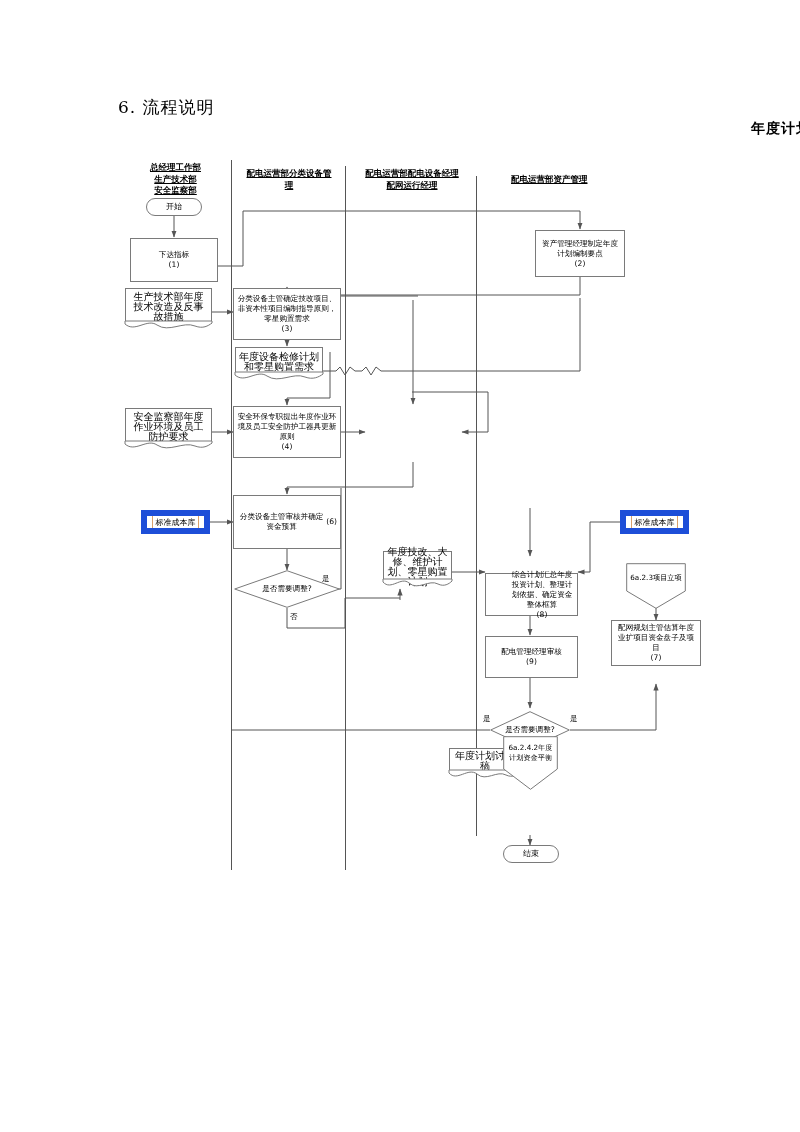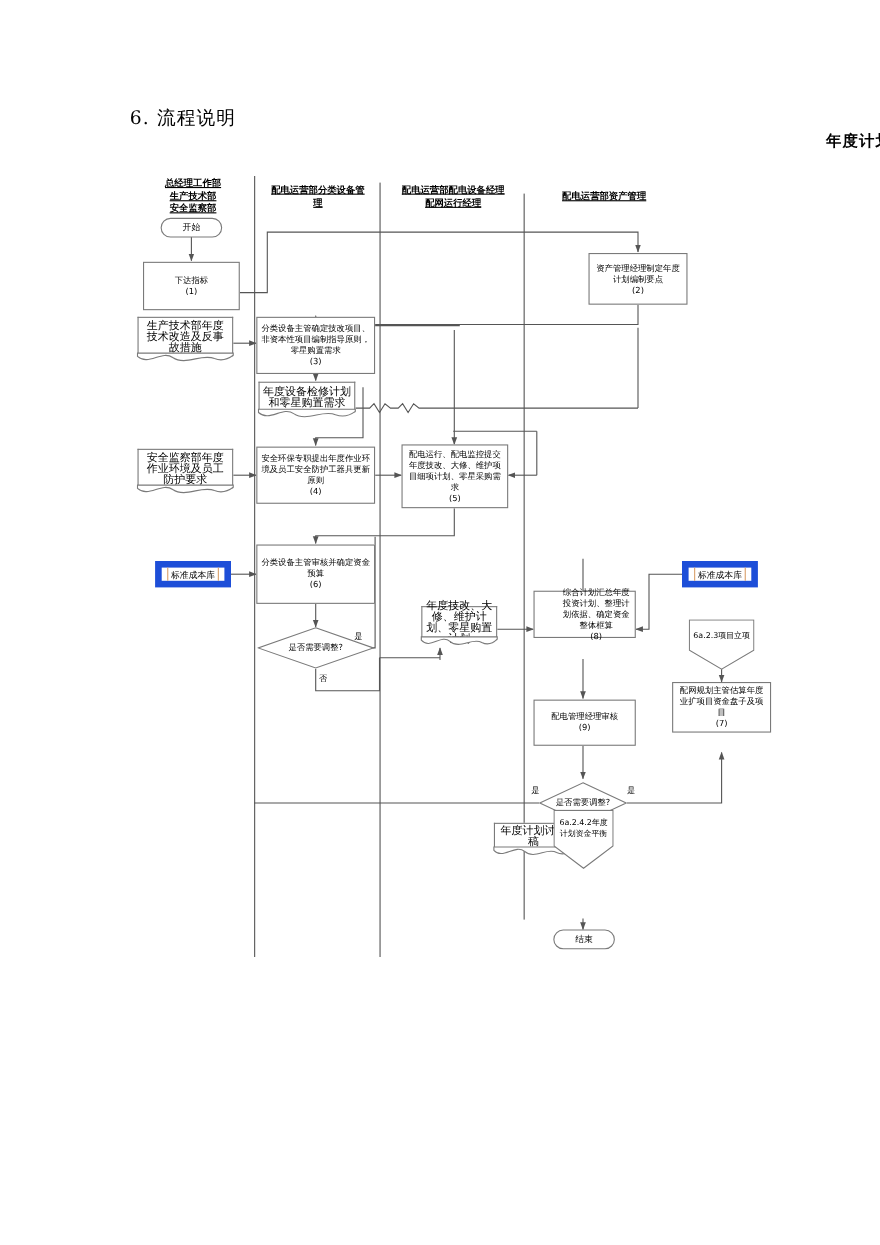--- a/index.html
+++ b/index.html
@@ -232,30 +232,26 @@
     <svg class="wave" viewBox="0 0 87 12" preserveAspectRatio="none">
       <path d="M0,0 L0,3 C10,12 22,-3 32,4 C44,12 58,0 70,5 C78,8 83,5 87,2 L87,0 Z"></path>
     </svg>
   </div>
 
   <div class="node proc" style="left:233px;top:406px;width:108px;height:52px;flex-direction:column;">
     <span>安全环保专职提出年度作业环境及员工安全防护工器具更新原则</span>
     <span>(4)</span>
   </div>
 
-  <div class="node proc" style="left:365px;top:404px;width:97px;height:58px;flex-direction:column;">
-    <span>配电运行、配电监控提交年度技改、大修、维护项目细项计划、零星采购需求</span>
-    <span>(5)</span>
-  </div>
 
   <div class="predef" style="left:141px;top:510px;width:69px;height:24px;">
     <span>标准成本库</span>
   </div>
 
-  <div class="node proc" style="left:233px;top:495px;width:108px;height:54px;flex-direction:column;">
+  <div class="node proc" style="left:233px;top:495px;width:108px;height:54px;flex-direction:row;">
     <span>分类设备主管审核并确定资金预算</span>
     <span>(6)</span>
   </div>
 
   <div class="dec" style="left:234px;top:570px;width:106px;height:38px;">
     <svg viewBox="0 0 106 38" preserveAspectRatio="none">
       <polygon points="53,0.7 105.3,19 53,37.3 0.7,19"></polygon>
     </svg>
     <div class="dec-txt">
         <span>是否需要调整?</span>
@@ -266,21 +262,21 @@
 
   <div class="doc" style="left:383px;top:551px;width:69px;height:40px;">
     <div class="doc-body">
         <span>年度技改、大修、维护计划、零星购置计划</span>
       </div>
     <svg class="wave" viewBox="0 0 69 12" preserveAspectRatio="none">
       <path d="M0,0 L0,3 C8,12 18,-3 26,4 C35,12 46,0 55,5 C61,8 66,5 69,2 L69,0 Z"></path>
     </svg>
   </div>
 
-  <div class="node proc" style="left:485px;top:537px;width:93px;height:43px;flex-direction:column;padding-left:24px;">
+  <div class="node proc" style="left:485px;top:573px;width:93px;height:43px;flex-direction:column;padding-left:24px;">
     <span>综合计划汇总年度投资计划、整理计划依据、确定资金整体框算</span>
     <span>(8)</span>
   </div>
 
   <div class="predef" style="left:620px;top:510px;width:69px;height:24px;">
     <span>标准成本库</span>
   </div>
 
   <div class="offpage" style="left:626px;top:563px;width:60px;height:46px;">
     <svg viewBox="0 0 60 46" preserveAspectRatio="none">

